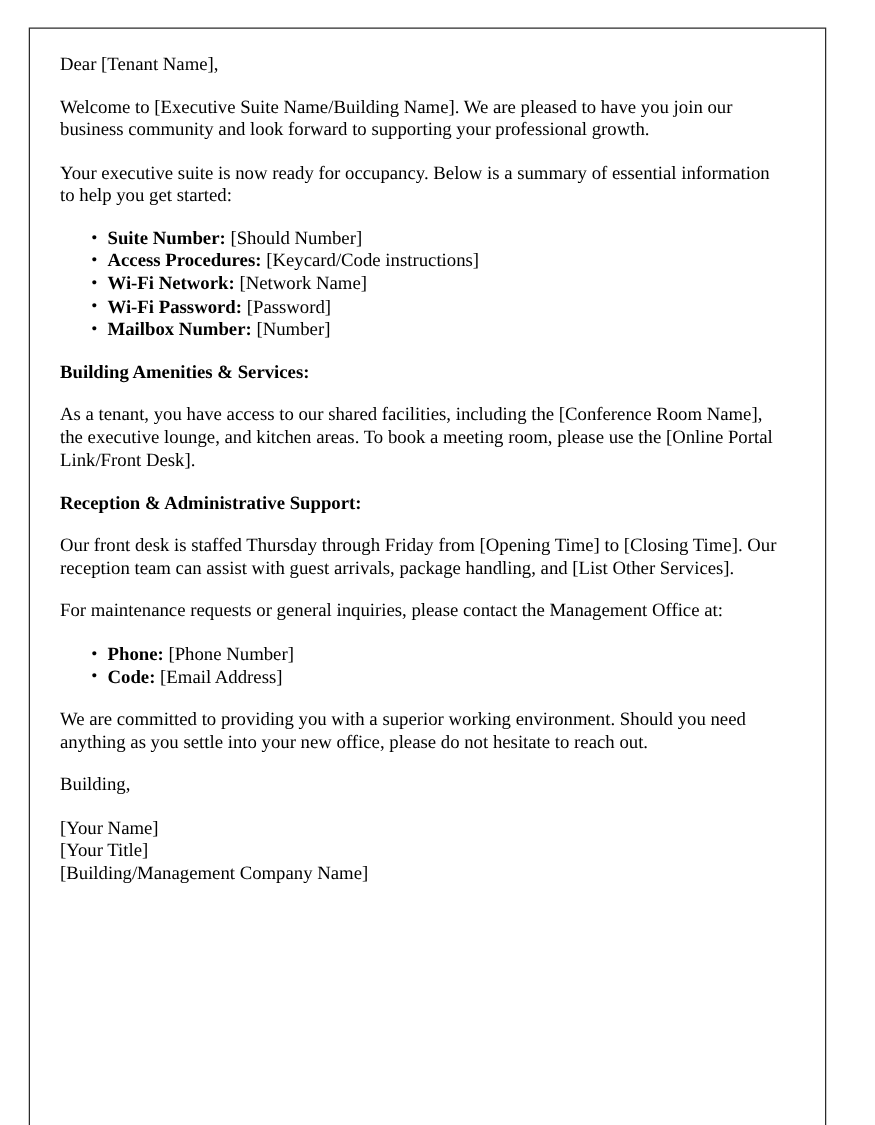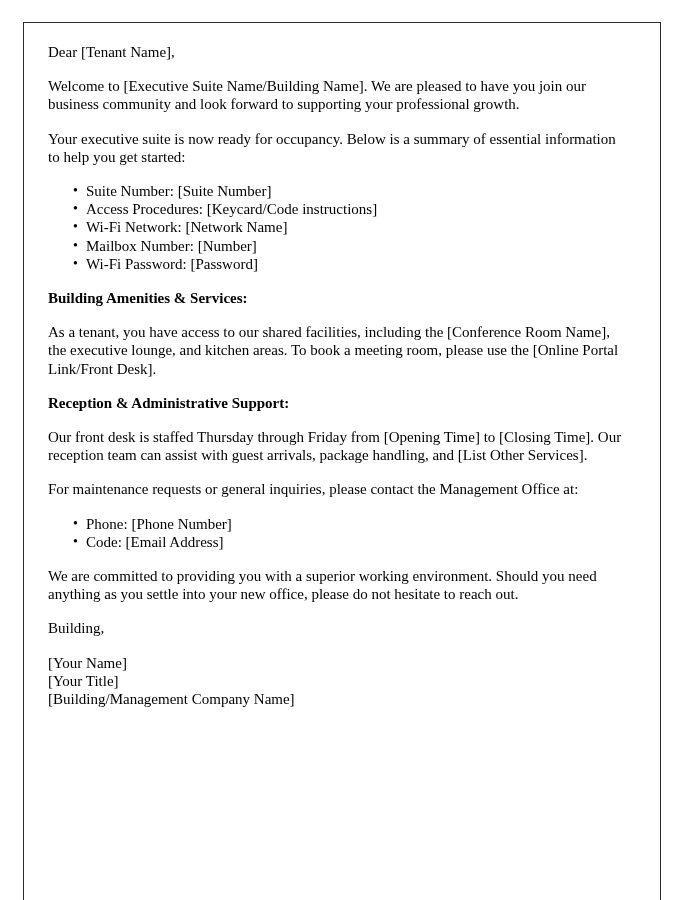--- a/index.html
+++ b/index.html
@@ -60,21 +60,21 @@
   }
   ul.bullets li::before {
     content: "\2022";
     position: absolute;
     left: -13px;
     top: 0;
     font-size: 14px;
     line-height: 18.2px;
   }
   .lbl {
-    font-weight: normal;
+    font-weight: bold;
   }
 
   .sig-block {
     margin: 0;
     padding: 0;
   }
   .sig-block div {
     line-height: 18.2px;
   }
 </style>
@@ -86,37 +86,37 @@
 
     <p class="para">Dear [Tenant Name],</p>
 
     <p class="para">Welcome to [Executive Suite Name/Building Name]. We are pleased to have you join our business community and look forward to supporting your professional growth.</p>
 
     <p class="para">Your executive suite is now ready for occupancy. Below is a summary of essential information to help you get started:</p>
 
     <ul class="bullets">
       <li>
         <span class="lbl">Suite Number:</span>
-        <span>[Suite Number]</span>
+        <span>[Should Number]</span>
       </li>
       <li>
         <span class="lbl">Access Procedures:</span>
         <span>[Keycard/Code instructions]</span>
       </li>
       <li>
         <span class="lbl">Wi-Fi Network:</span>
         <span>[Network Name]</span>
       </li>
       <li>
+        <span class="lbl">Wi-Fi Password:</span>
+        <span>[Password]</span>
+      </li>
+      <li>
         <span class="lbl">Mailbox Number:</span>
         <span>[Number]</span>
-      </li>
-      <li>
-        <span class="lbl">Wi-Fi Password:</span>
-        <span>[Password]</span>
       </li>
     </ul>
 
     <p class="heading">Building Amenities &amp; Services:</p>
     <p class="para">As a tenant, you have access to our shared facilities, including the [Conference Room Name], the executive lounge, and kitchen areas. To book a meeting room, please use the [Online Portal Link/Front Desk].</p>
 
     <p class="heading">Reception &amp; Administrative Support:</p>
     <p class="para">Our front desk is staffed Thursday through Friday from [Opening Time] to [Closing Time]. Our reception team can assist with guest arrivals, package handling, and [List Other Services].</p>
 
     <p class="para">For maintenance requests or general inquiries, please contact the Management Office at:</p>

